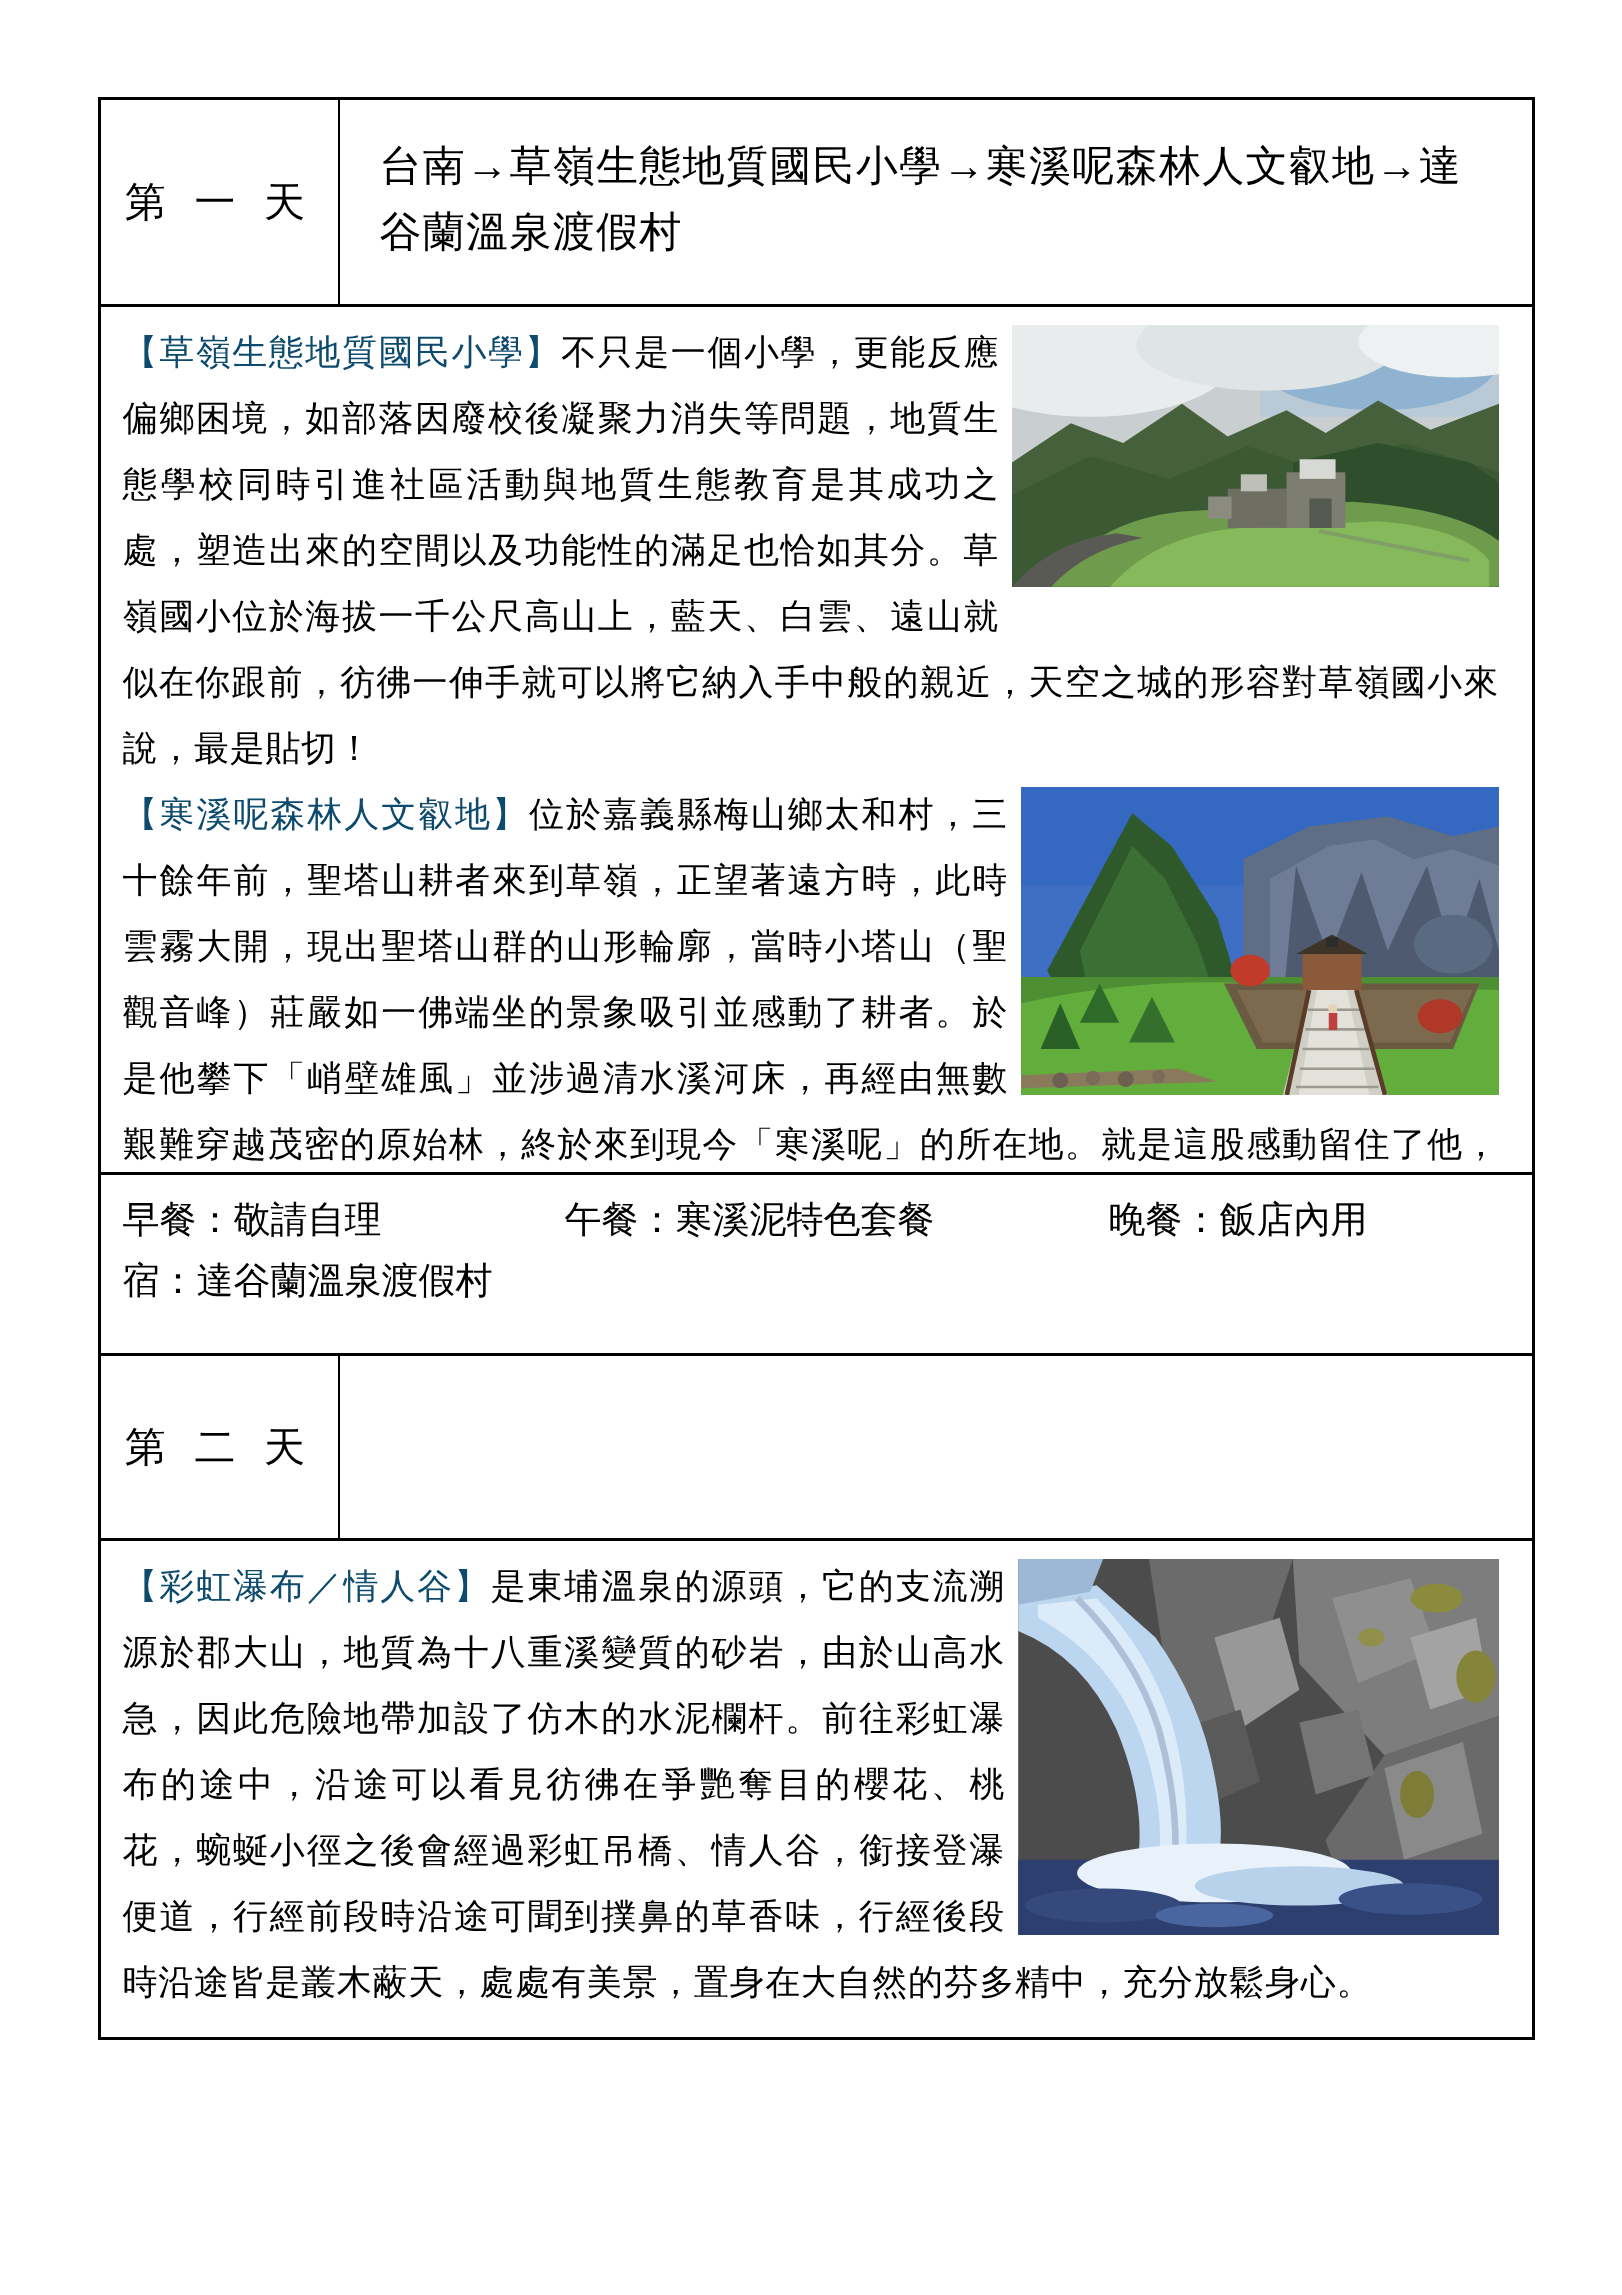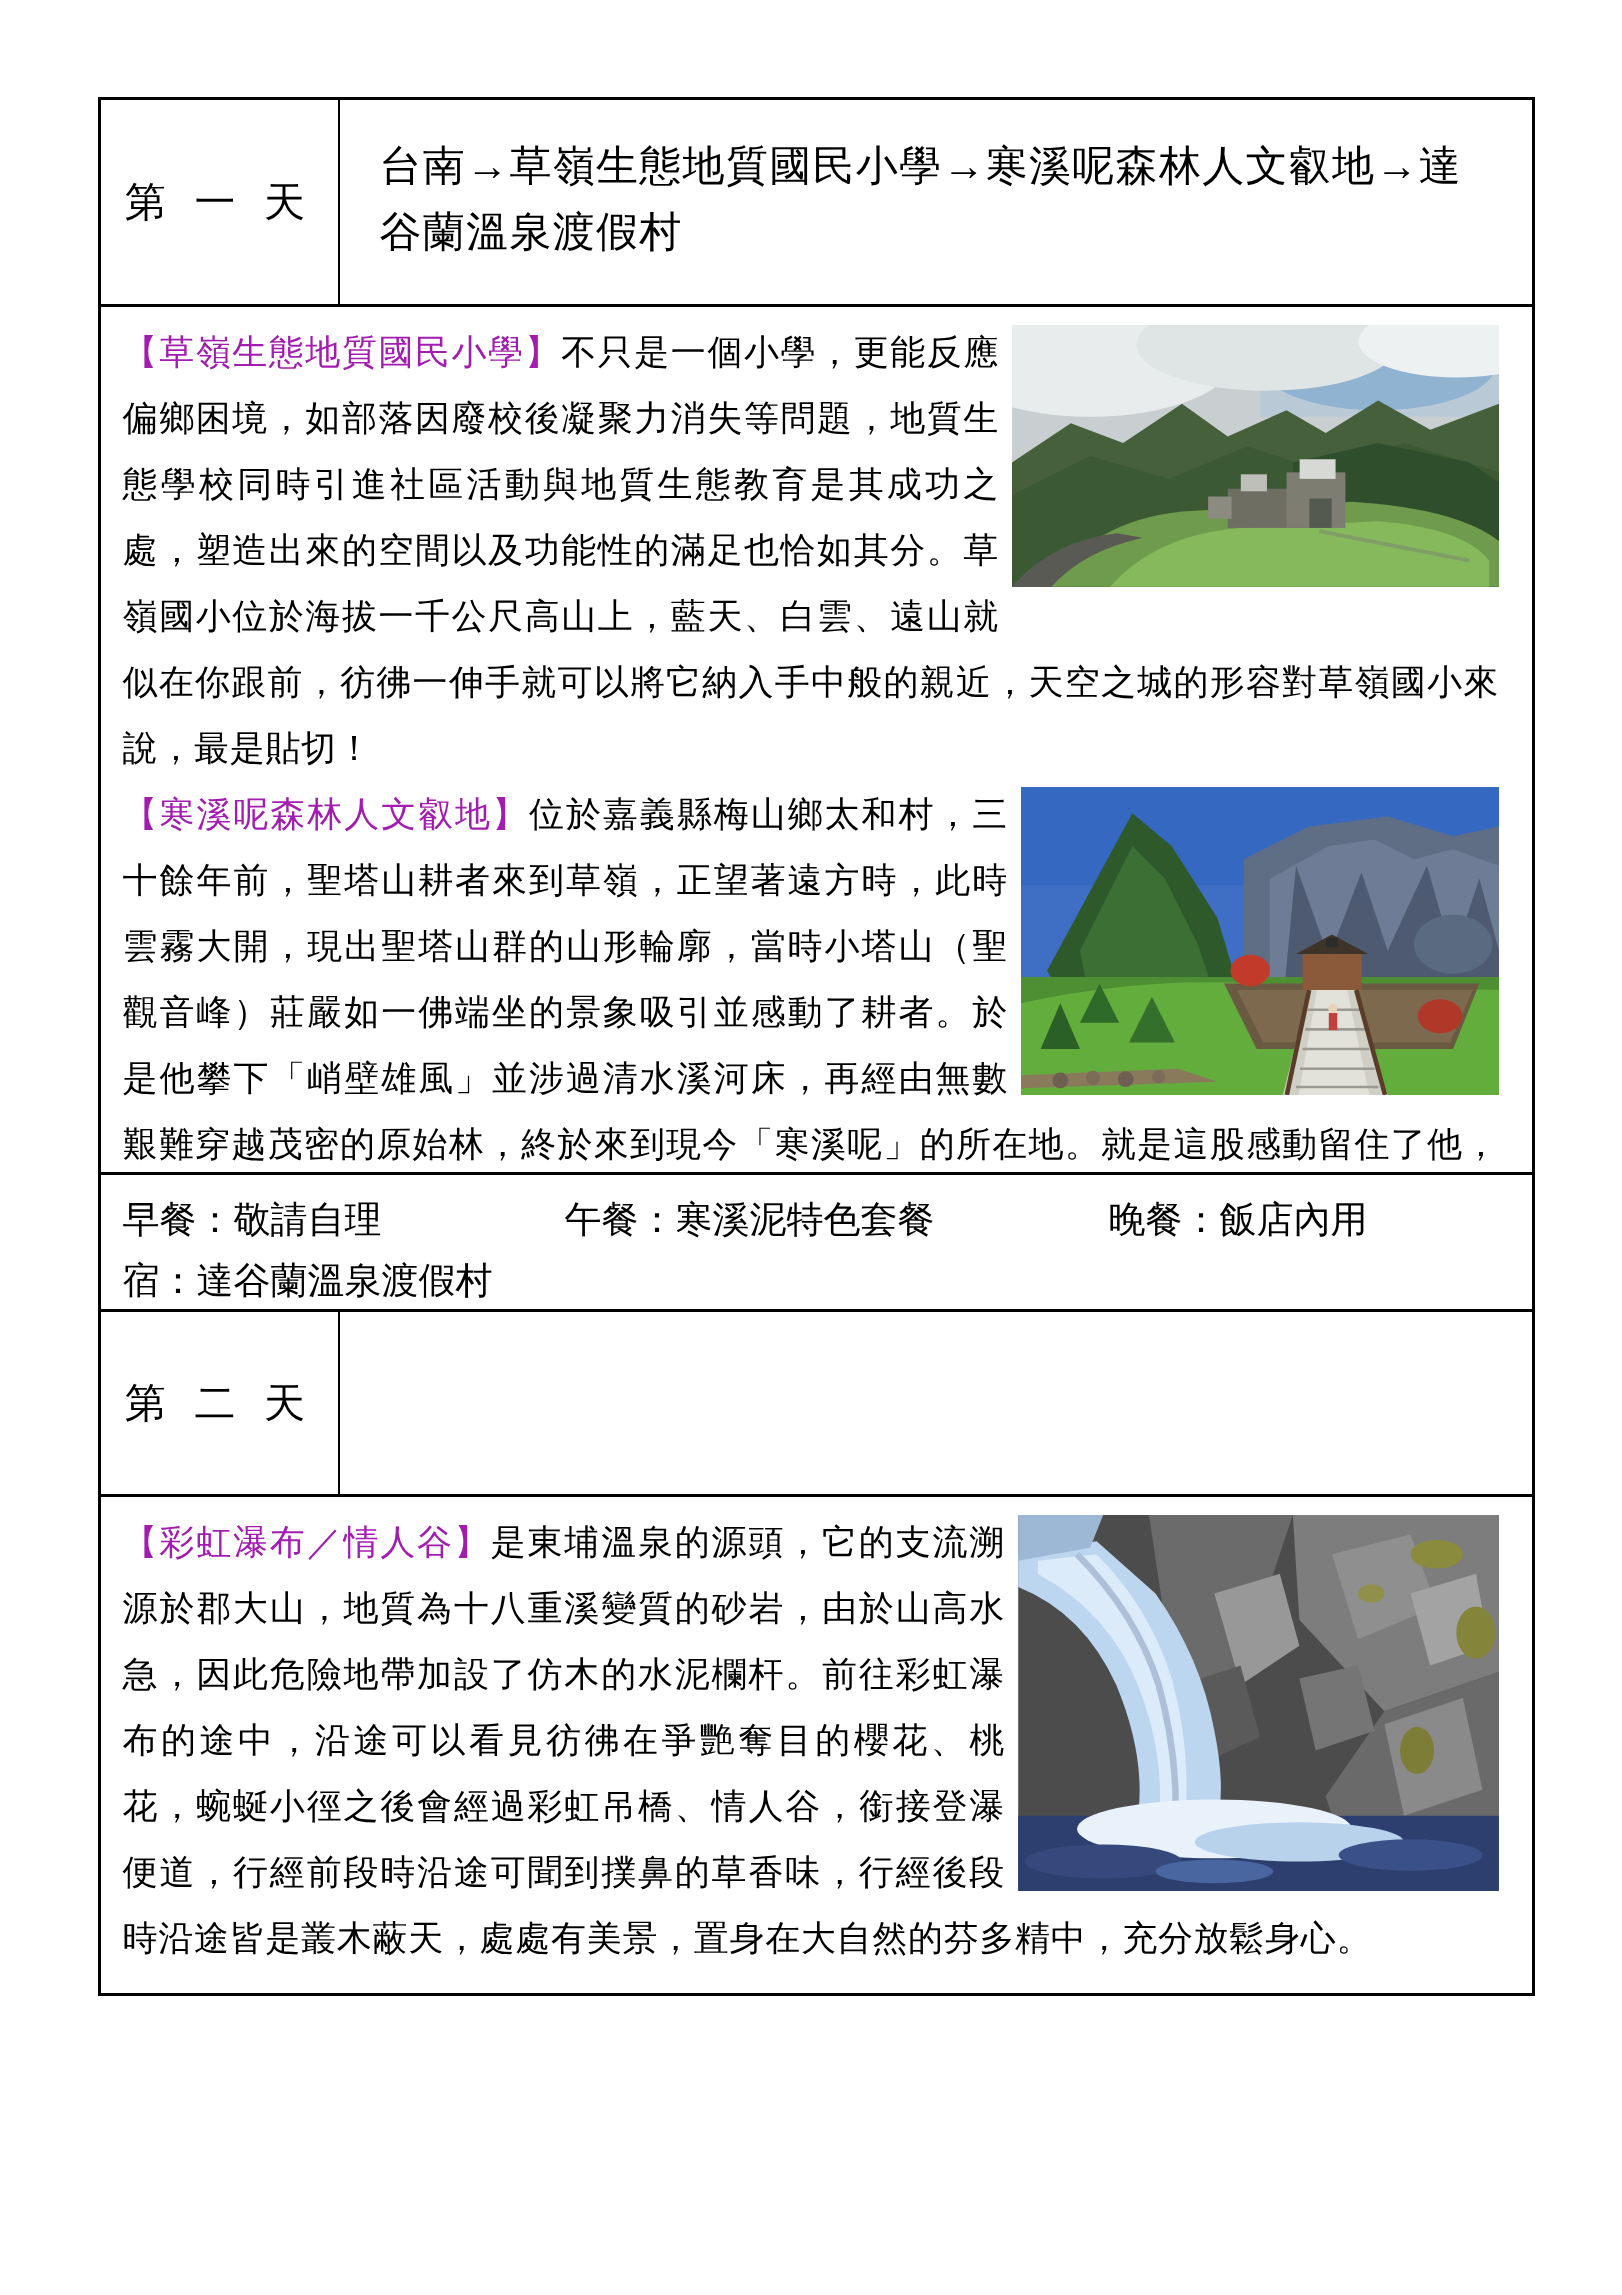--- a/index.html
+++ b/index.html
@@ -26,25 +26,25 @@
   .row4{height:185px;border-top:3.3px solid #000;}
   .row4 .route-cell{padding-top:18.3px;}
   .desc-cell{
     border-top:3.3px solid #000;box-sizing:border-box;
     padding:13px 33px 0 21.6px;overflow:hidden;
     font-size:35px;line-height:66px;letter-spacing:0.7px;
   }
   .desc-day1{height:868px;}
   .desc-day2{height:499px;}
   .para{margin:0;text-align:justify;word-break:break-all;}
-  .red-heading{color:#a21caf;}
+  .red-heading{color:#0c4a6e;}
   .photo-float{float:right;margin:5.2px 0 11.8px 13px;}
   .photo-float svg{display:block;}
   .meals-cell{
-    border-top:3.3px solid #000;box-sizing:border-box;height:137px;overflow:hidden;
+    border-top:3.3px solid #000;box-sizing:border-box;height:181px;overflow:hidden;
     padding:14.4px 26px 0 21.6px;font-size:37px;line-height:61px;
   }
   .meal-b{display:inline-block;width:442px;}
   .meal-l{display:inline-block;width:544px;}
   .meal-d{display:inline-block;}
   .stay-line{display:block;}
 </style>
 </head>
 <body>
 

